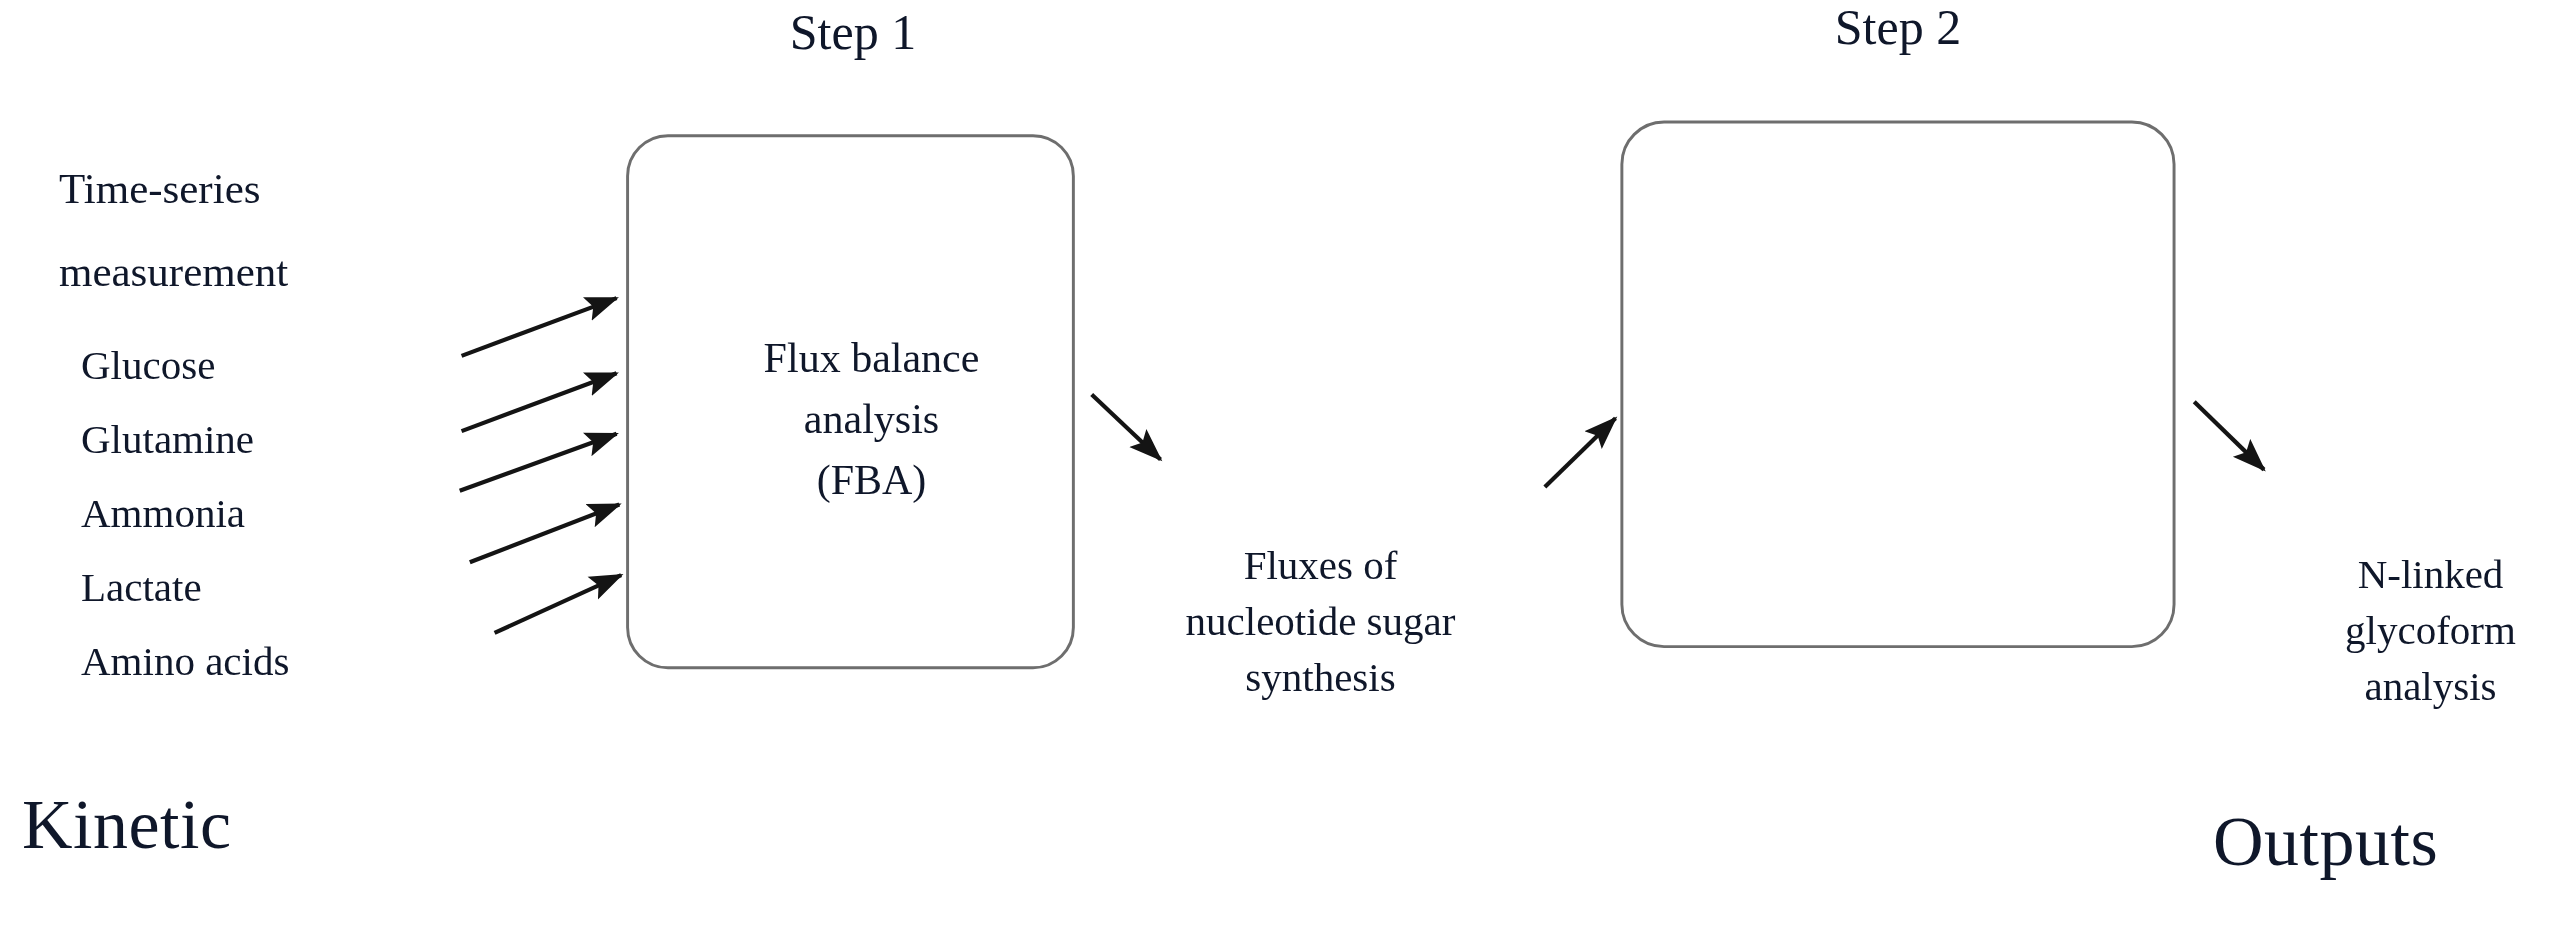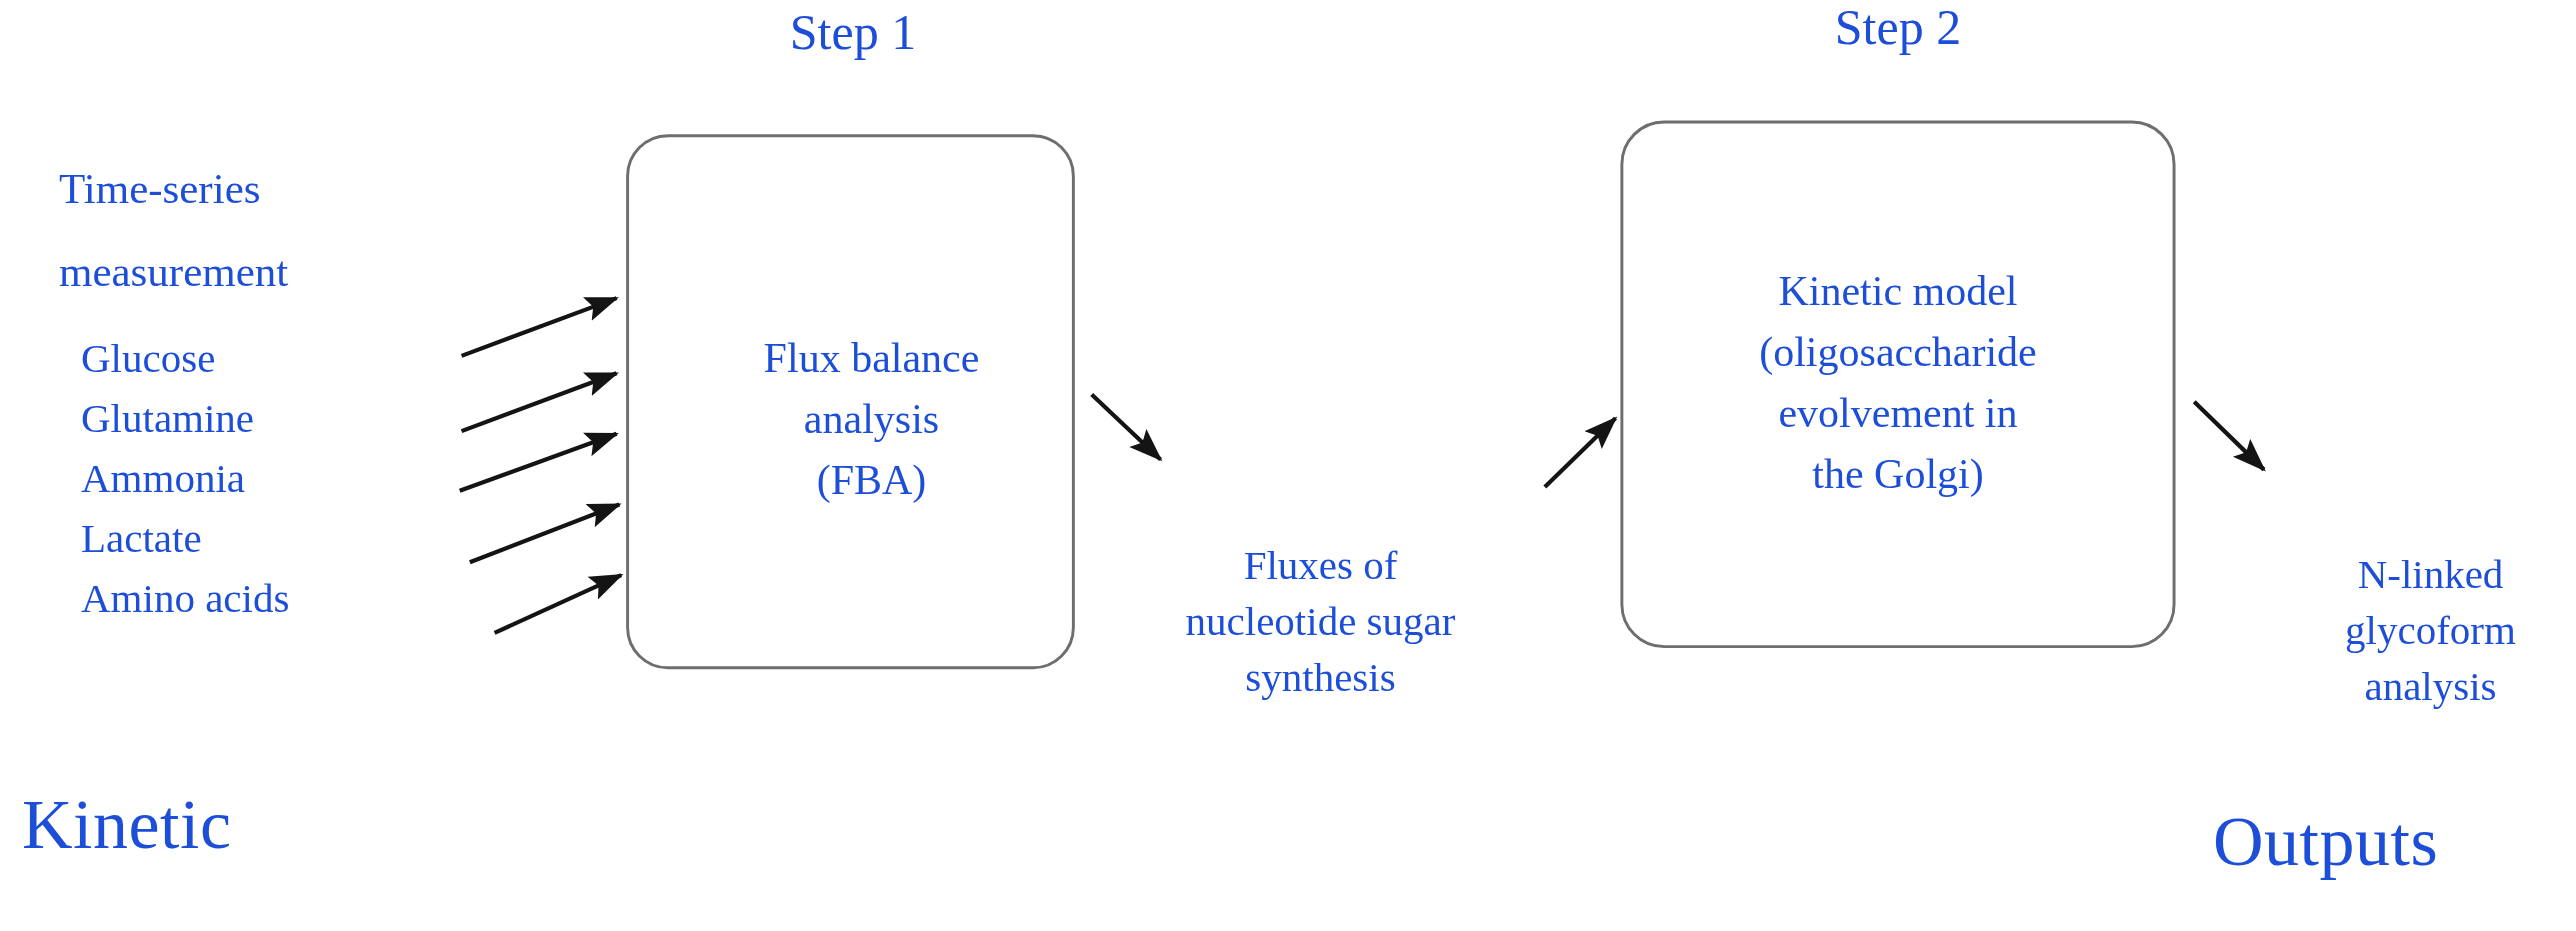--- a/index.html
+++ b/index.html
@@ -22,35 +22,35 @@
     left: 0;
     top: 0;
     width: 2576px;
     height: 931px;
     pointer-events: none;
   }
   .txt {
     position: absolute;
     white-space: pre;
     line-height: 1.0;
-    color: #1d4ed8;
+    color: #0f172a;
   }
   
   #input-heading {
     left: 59px;
     top: 147px;
     font-size: 43px;
     line-height: 83px;
     width: 394px;
   }
   #input-list {
     left: 81px;
     top: 328px;
     font-size: 41px;
-    line-height: 60px;
+    line-height: 74px;
     width: 385px;
   }
   #inputs-label {
     left: 22px;
     top: 790px;
     font-size: 70px;
     letter-spacing: 0.5px;
   }
   
   .step-title {
@@ -145,24 +145,20 @@
   <div class="txt box-text" id="box1-text">Flux balance
 analysis
 (FBA)</div>
 
   <div class="txt caption" id="flux-caption">Fluxes of
 nucleotide sugar
 synthesis</div>
 
   <div class="txt step-title" id="step2-title">Step 2</div>
 
-  <div class="txt box-text" id="box2-text">Kinetic model
-(oligosaccharide
-evolvement in
-the Golgi)</div>
 
   <div class="txt caption" id="glyco-caption">N-linked
 glycoform
 analysis</div>
 
   <div class="txt" id="outputs-label">Outputs</div>
 
 </div>
 
 

